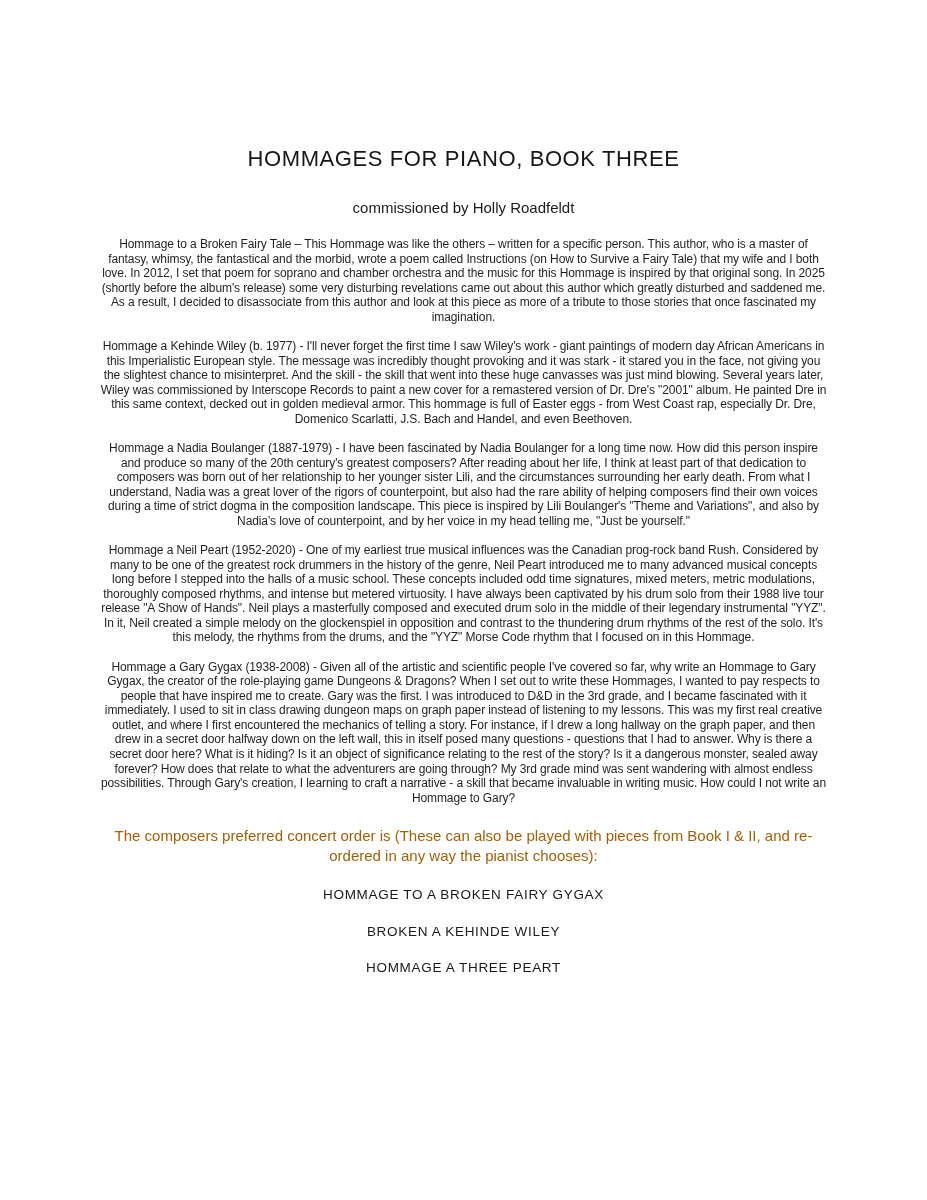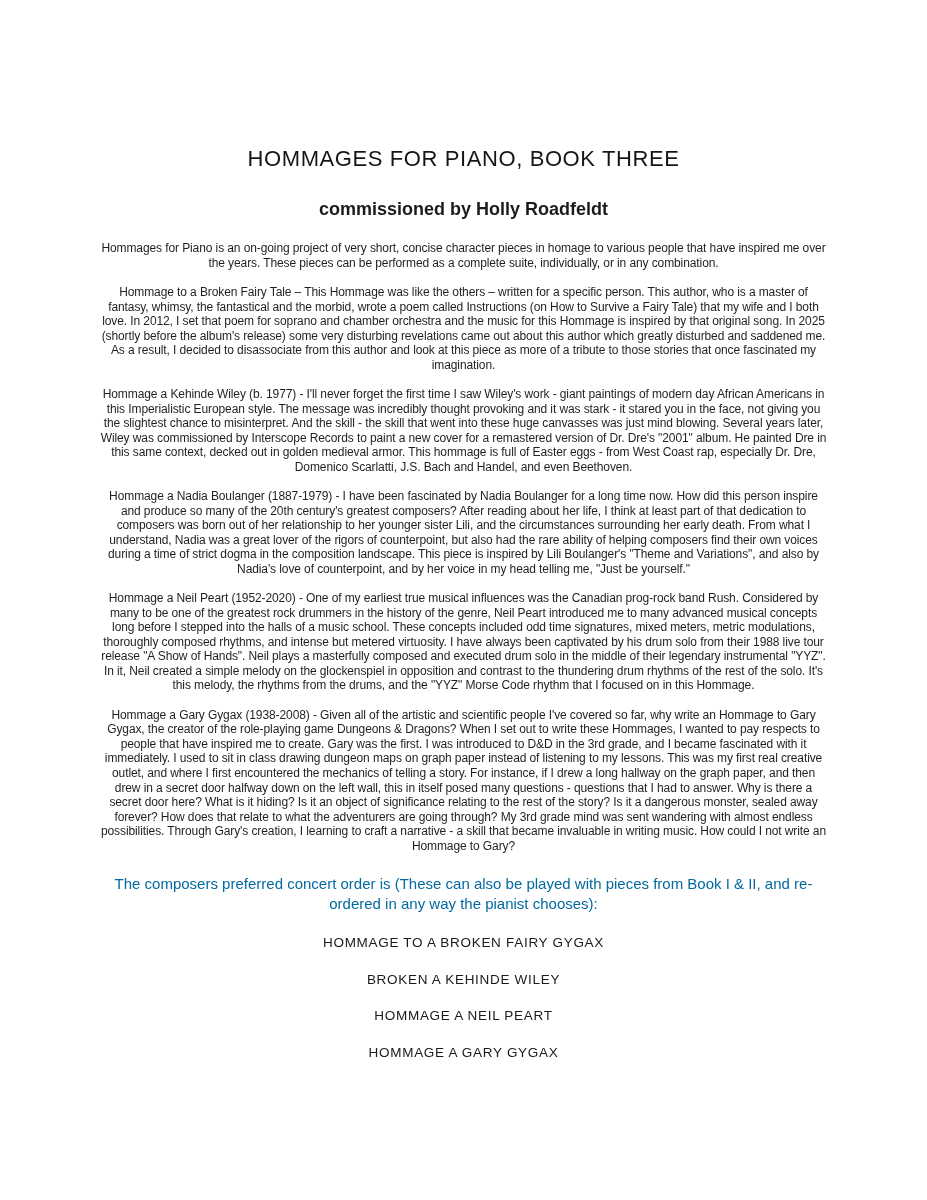--- a/index.html
+++ b/index.html
@@ -19,71 +19,69 @@
     text-align: center;
   }
   .doc-title {
     font-size: 22px;
     font-weight: normal;
     letter-spacing: 0.6px;
     margin: 0;
     color: #161616;
   }
   .doc-subtitle {
-    font-size: 18px;
-    font-weight: bold;
+    font-size: 15px;
+    font-weight: normal;
     margin: 27px 0 0 0;
     color: #1b1b1b;
   }
   .body-para {
     font-size: 12px;
     line-height: 1.21;
     letter-spacing: -0.1px;
     margin: 15px 0 0 0;
     color: #1f1f1f;
   }
   .body-para:first-of-type { margin-top: 21px; }
   .order-heading {
     font-size: 15px;
     line-height: 1.3;
     margin: 21px 0 8px 0;
-    color: #0369a1;
+    color: #a16207;
   }
   .order-list { margin: 0; }
   .order-item {
     font-size: 13.5px;
     letter-spacing: 0.7px;
     line-height: 1;
     margin-top: 23px;
     color: #1a1a1a;
   }
 </style>
 </head>
 <body>
 
 <div class="page">
 
   <h1 class="doc-title">HOMMAGES FOR PIANO, BOOK THREE</h1>
 
   <h2 class="doc-subtitle">commissioned by Holly Roadfeldt</h2>
 
-  <p class="body-para">Hommages for Piano is an on-going project of very short, concise character pieces in homage to various people that have inspired me over the years. These pieces can be performed as a complete suite, individually, or in any combination.</p>
 
   <p class="body-para">Hommage to a Broken Fairy Tale – This Hommage was like the others – written for a specific person. This author, who is a master of fantasy, whimsy, the fantastical and the morbid, wrote a poem called Instructions (on How to Survive a Fairy Tale) that my wife and I both love.  In 2012, I set that poem for soprano and chamber orchestra and the music for this Hommage is inspired by that original song. In 2025 (shortly before the album's release) some very disturbing revelations came out about this author which greatly disturbed and saddened me.  As a result, I decided to disassociate from this author and look at this piece as more of a tribute to those stories that once fascinated my imagination.</p>
 
   <p class="body-para">Hommage a Kehinde Wiley (b. 1977) - I'll never forget the first time I saw Wiley's work - giant paintings of modern day African Americans in this Imperialistic European style. The message was incredibly thought provoking and it was stark - it stared you in the face, not giving you the slightest chance to misinterpret. And the skill - the skill that went into these huge canvasses was just mind blowing. Several years later, Wiley was commissioned by Interscope Records to paint a new cover for a remastered version of Dr. Dre's "2001" album. He painted Dre in this same context, decked out in golden medieval armor. This hommage is full of Easter eggs - from West Coast rap, especially Dr. Dre, Domenico Scarlatti, J.S. Bach and Handel, and even Beethoven.</p>
 
   <p class="body-para">Hommage a Nadia Boulanger (1887-1979) - I have been fascinated by Nadia Boulanger for a long time now. How did this person inspire and produce so many of the 20th century's greatest composers? After reading about her life, I think at least part of that dedication to composers was born out of her relationship to her younger sister Lili, and the circumstances surrounding her early death. From what I understand, Nadia was a great lover of the rigors of counterpoint, but also had the rare ability of helping composers find their own voices during a time of strict dogma in the composition landscape. This piece is inspired by Lili Boulanger's "Theme and Variations", and also by Nadia's love of counterpoint, and by her voice in my head telling me, "Just be yourself."</p>
 
   <p class="body-para">Hommage a Neil Peart (1952-2020) - One of my earliest true musical influences was the Canadian prog-rock band Rush. Considered by many to be one of the greatest rock drummers in the history of the genre, Neil Peart introduced me to many advanced musical concepts long before I stepped into the halls of a music school. These concepts included odd time signatures, mixed meters, metric modulations, thoroughly composed rhythms, and intense but metered virtuosity. I have always been captivated by his drum solo from their 1988 live tour release "A Show of Hands". Neil plays a masterfully composed and executed drum solo in the middle of their legendary instrumental "YYZ". In it, Neil created a simple melody on the glockenspiel in opposition and contrast to the thundering drum rhythms of the rest of the solo. It's this melody, the rhythms from the drums, and the "YYZ" Morse Code rhythm that I focused on in this Hommage.</p>
 
   <p class="body-para">Hommage a Gary Gygax (1938-2008) - Given all of the artistic and scientific people I've covered so far, why write an Hommage to Gary Gygax, the creator of the role-playing game Dungeons &amp; Dragons? When I set out to write these Hommages, I wanted to pay respects to people that have inspired me to create. Gary was the first. I was introduced to D&amp;D in the 3rd grade, and I became fascinated with it immediately. I used to sit in class drawing dungeon maps on graph paper instead of listening to my lessons. This was my first real creative outlet, and where I first encountered the mechanics of telling a story. For instance, if I drew a long hallway on the graph paper, and then drew in a secret door halfway down on the left wall, this in itself posed many questions - questions that I had to answer. Why is there a secret door here? What is it hiding? Is it an object of significance relating to the rest of the story? Is it a dangerous monster, sealed away forever? How does that relate to what the adventurers are going through? My 3rd grade mind was sent wandering with almost endless possibilities. Through Gary's creation, I learning to craft a narrative - a skill that became invaluable in writing music. How could I not write an Hommage to Gary?</p>
 
   <p class="order-heading">The composers preferred concert order is (These can also be played with pieces from Book I &amp; II, and re-ordered in any way the pianist chooses):</p>
 
   <div class="order-list">
     <div class="order-item">HOMMAGE TO A BROKEN FAIRY GYGAX</div>
     <div class="order-item">BROKEN A KEHINDE WILEY</div>
-    <div class="order-item">HOMMAGE A NEIL PEART</div>
-    <div class="order-item">HOMMAGE A GARY GYGAX</div>
+    <div class="order-item">HOMMAGE A THREE PEART</div>
   </div>
 
 </div>
 
 </body></html>

